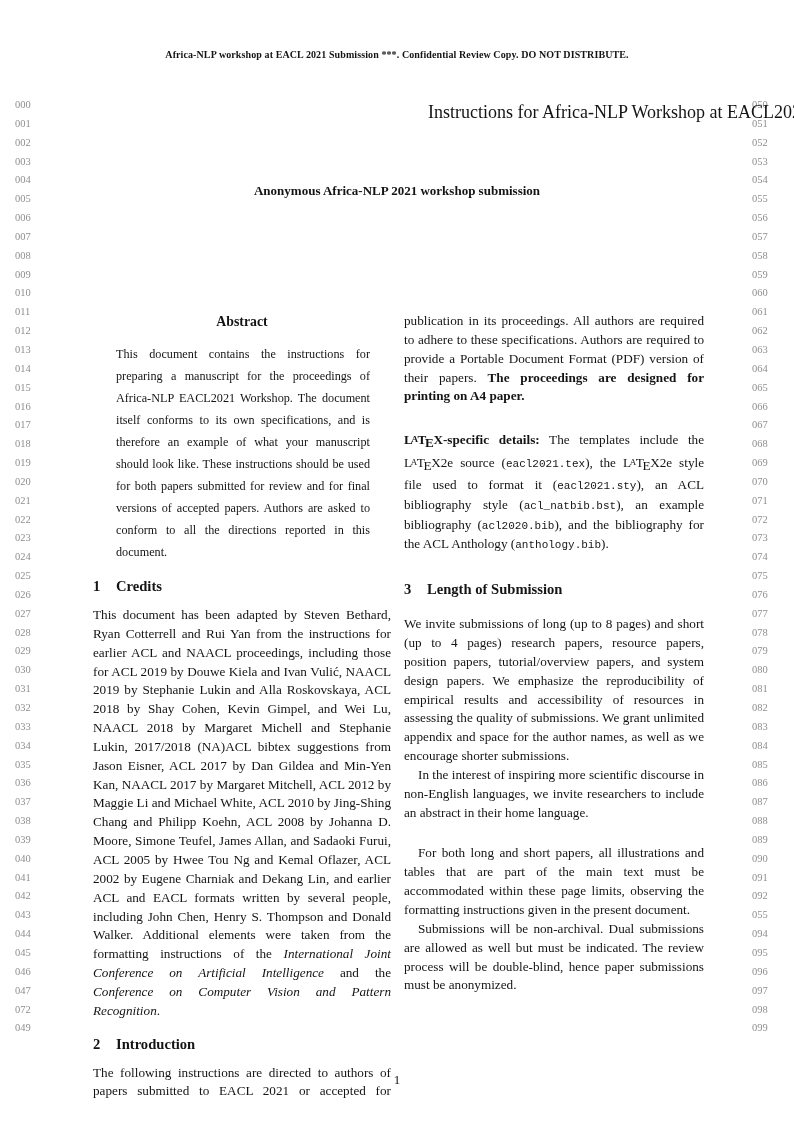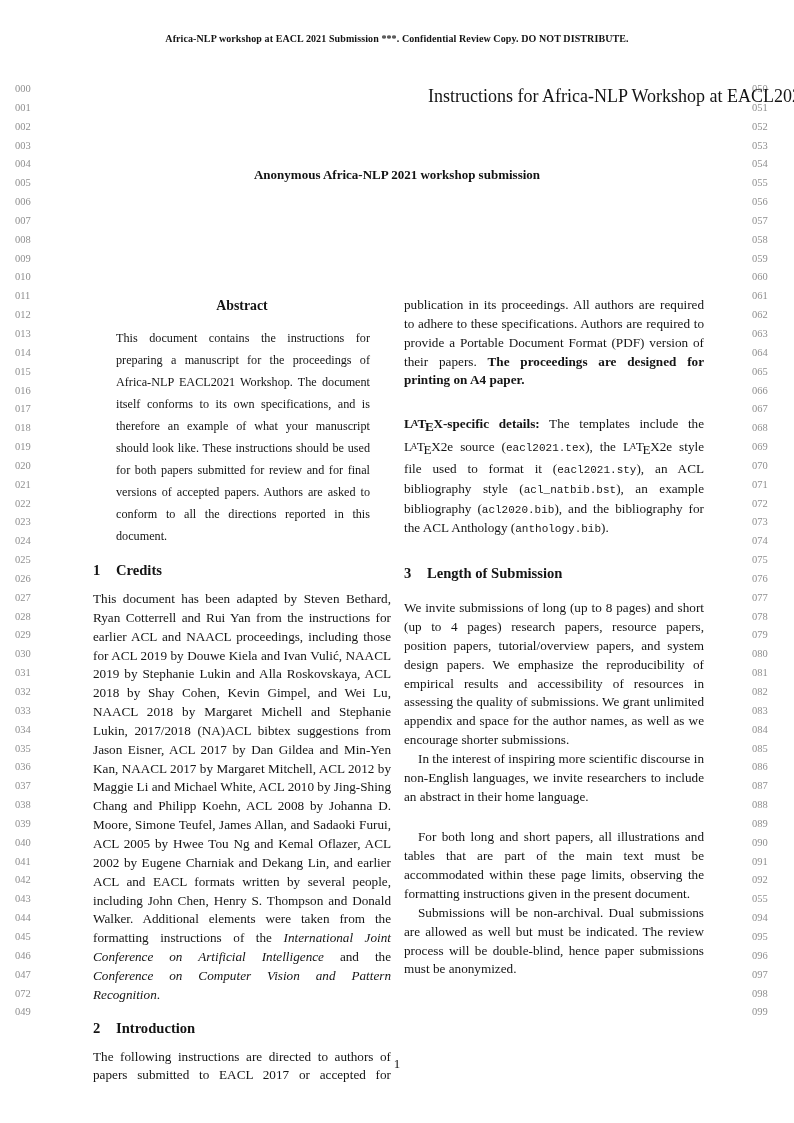--- a/index.html
+++ b/index.html
@@ -1,17 +1,17 @@
 <!DOCTYPE html>
 <html><head>
 <meta charset="utf-8">
 <style>
   html,body { margin:0; padding:0; background:#ffffff; }
   .page {
-    position:relative; width:794px; height:1093px; margin:0 auto;
+    position:relative; width:794px; height:1093px; margin:16px auto;
     background:#ffffff; overflow:hidden;
     font-family:"Liberation Serif","DejaVu Serif",serif; color:#141414;
   }
   .conf-header {
     position:absolute; top:33px; left:0; width:794px;
     text-align:center; font-weight:bold; font-size:10px; letter-spacing:0.1px;
   }
   .lineno-col {
     position:absolute; top:80px; width:34px;
     font-family:"Liberation Serif","DejaVu Serif",serif;
@@ -188,21 +188,21 @@
     <div class="sec-heading">
       <span class="sec-num">1</span><span class="sec-title">Credits</span>
     </div>
 
     <p class="body-para"><span>This document has been adapted by Steven Bethard, Ryan Cotterrell and Rui Yan from the instructions for earlier ACL and NAACL proceedings, including those for ACL 2019 by Douwe Kiela and Ivan Vulić, NAACL 2019 by Stephanie Lukin and Alla Roskovskaya, ACL 2018 by Shay Cohen, Kevin Gimpel, and Wei Lu, NAACL 2018 by Margaret Michell and Stephanie Lukin, 2017/2018 (NA)ACL bibtex suggestions from Jason Eisner, ACL 2017 by Dan Gildea and Min-Yen Kan, NAACL 2017 by Margaret Mitchell, ACL 2012 by Maggie Li and Michael White, ACL 2010 by Jing-Shing Chang and Philipp Koehn, ACL 2008 by Johanna D. Moore, Simone Teufel, James Allan, and Sadaoki Furui, ACL 2005 by Hwee Tou Ng and Kemal Oflazer, ACL 2002 by Eugene Charniak and Dekang Lin, and earlier ACL and EACL formats written by several people, including John Chen, Henry S. Thompson and Donald Walker. Additional elements were taken from the formatting instructions of the </span><span class="seg-i">International Joint Conference on Artificial Intelligence</span><span> and the </span><span class="seg-i">Conference on Computer Vision and Pattern Recognition</span><span>.</span></p>
 
     <div class="sec-heading">
       <span class="sec-num">2</span><span class="sec-title">Introduction</span>
     </div>
 
-    <p class="body-para runs-on">The following instructions are directed to authors of papers submitted to EACL 2017 or accepted for</p>
+    <p class="body-para runs-on">The following instructions are directed to authors of papers submitted to EACL 2021 or accepted for</p>
 
   </div>
 
   <div class="col col-right">
 
     <p class="body-para"><span>publication in its proceedings. All authors are required to adhere to these specifications. Authors are required to provide a Portable Document Format (PDF) version of their papers. </span><span class="seg-b">The proceedings are designed for printing on A4 paper.</span></p>
 
     <p class="body-para latex-para"><span class="seg-b">L</span><span class="seg-b seg-lxA">A</span><span class="seg-b">T</span><span class="seg-b seg-lxE">E</span><span class="seg-b">X-specific details:</span><span> The templates include the L</span><span class="seg-lxA">A</span><span>T</span><span class="seg-lxE">E</span><span>X2e source (</span><span class="seg-tt">eacl2021.tex</span><span>), the L</span><span class="seg-lxA">A</span><span>T</span><span class="seg-lxE">E</span><span>X2e style file used to format it (</span><span class="seg-tt">eacl2021.sty</span><span>), an ACL bibliography style (</span><span class="seg-tt">acl_natbib.bst</span><span>), an example bibliography (</span><span class="seg-tt">acl2020.bib</span><span>), and the bibliography for the ACL Anthology (</span><span class="seg-tt">anthology.bib</span><span>).</span></p>
 
     <div class="sec-heading length-heading">

